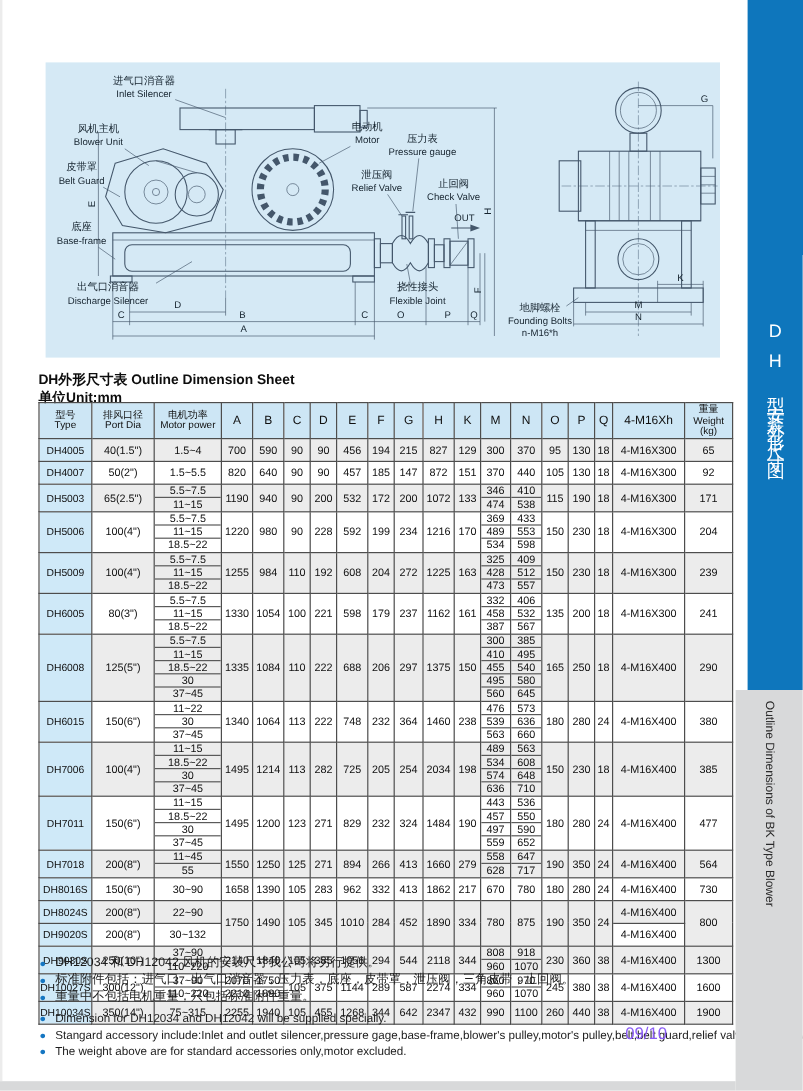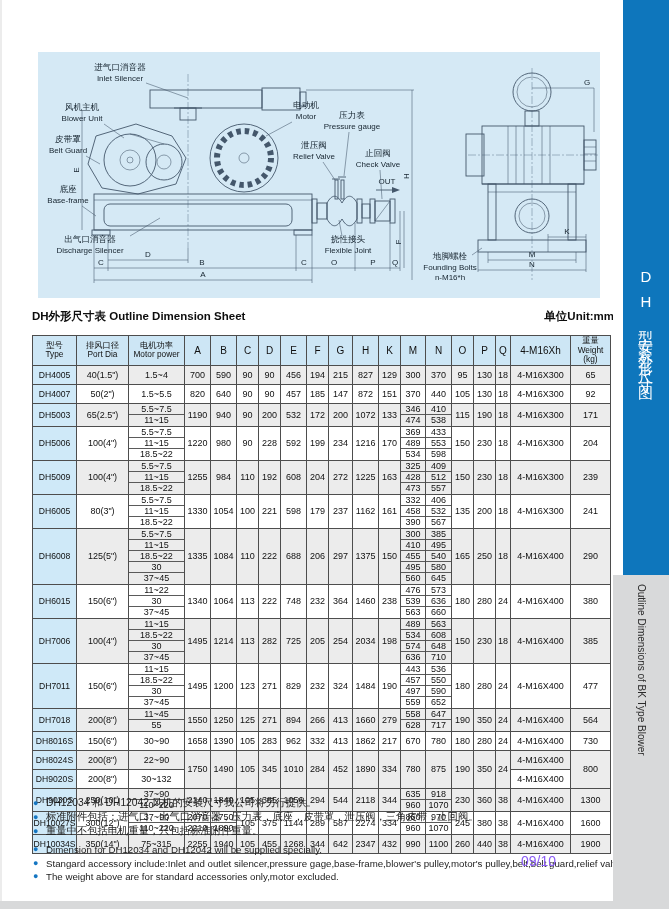--- a/index.html
+++ b/index.html
@@ -19,21 +19,21 @@
   .lbl  { font-size:8.6px; fill:#16242f; }
   .lble { font-size:8px; fill:#16242f; }
   .dim  { font-size:8px; fill:#16242f; }
   .ln   { stroke:#44576b; fill:none; stroke-width:0.9; }
   .thin { stroke:#44576b; fill:none; stroke-width:0.55; }
   .cl   { stroke:#6b8196; fill:none; stroke-width:0.55; stroke-dasharray:8 2 2 2; }
   .ring { stroke:#44576b; fill:none; stroke-width:6; stroke-dasharray:4.5 4; }
 
   
   .title-row { position:absolute; left:30px; top:309px; width:582px; display:flex;
-               justify-content:space-between; font-size:11.5px; font-weight:bold; color:#0d0d0d; }
+               justify-content:space-between; font-size:11.5px; font-weight:bold; color:#0d0d0d;flex-direction:column; }
 
   
   #table-host { position:absolute; left:30px; top:335px; }
   table { border-collapse:collapse; table-layout:fixed; }
   th,td { border:1px solid #4d4d4d; text-align:center; vertical-align:middle;
           padding:0; font-size:9px; color:#101010; overflow:hidden; }
   thead th { background:var(--head,#cde6f5); font-weight:normal; }
   thead .h2 div { font-size:8.3px; line-height:9.5px; }
   thead .ltr { font-size:10px; }
   td.type { background:var(--head2,#cfe9f8); font-size:8.6px;text-align:center; }
@@ -476,21 +476,21 @@
             <td>221</td>
             <td>598</td>
             <td>179</td>
             <td>237</td>
             <td>1162</td>
             <td>161</td>
             <td>
               <div class="stack">
                 <div class="line">332</div>
                 <div class="line">458</div>
-                <div class="line">390</div>
+                <div class="line">387</div>
               </div>
             </td>
             <td>
               <div class="stack">
                 <div class="line">406</div>
                 <div class="line">532</div>
                 <div class="line">567</div>
               </div>
             </td>
             <td>135</td>
@@ -764,21 +764,21 @@
             <td>1840</td>
             <td>105</td>
             <td>385</td>
             <td>1056</td>
             <td>294</td>
             <td>544</td>
             <td>2118</td>
             <td>344</td>
             <td>
               <div class="stack">
-                <div class="line">635</div>
+                <div class="line">808</div>
                 <div class="line">960</div>
               </div>
             </td>
             <td>
               <div class="stack">
                 <div class="line">918</div>
                 <div class="line">1070</div>
               </div>
             </td>
             <td>230</td>

